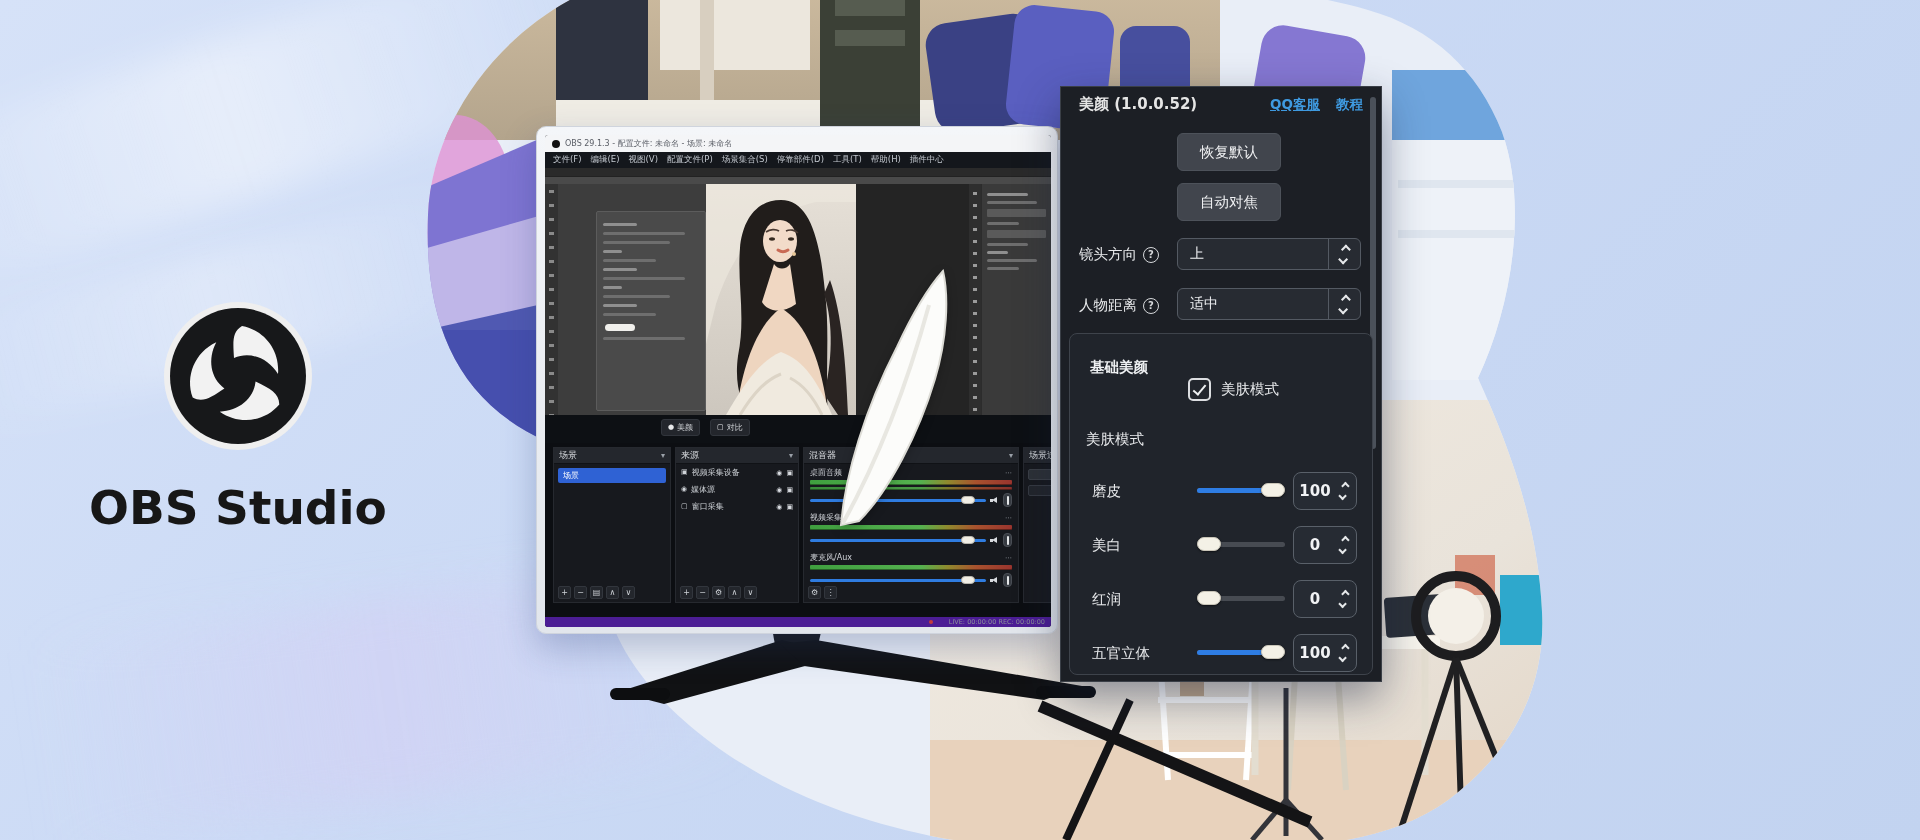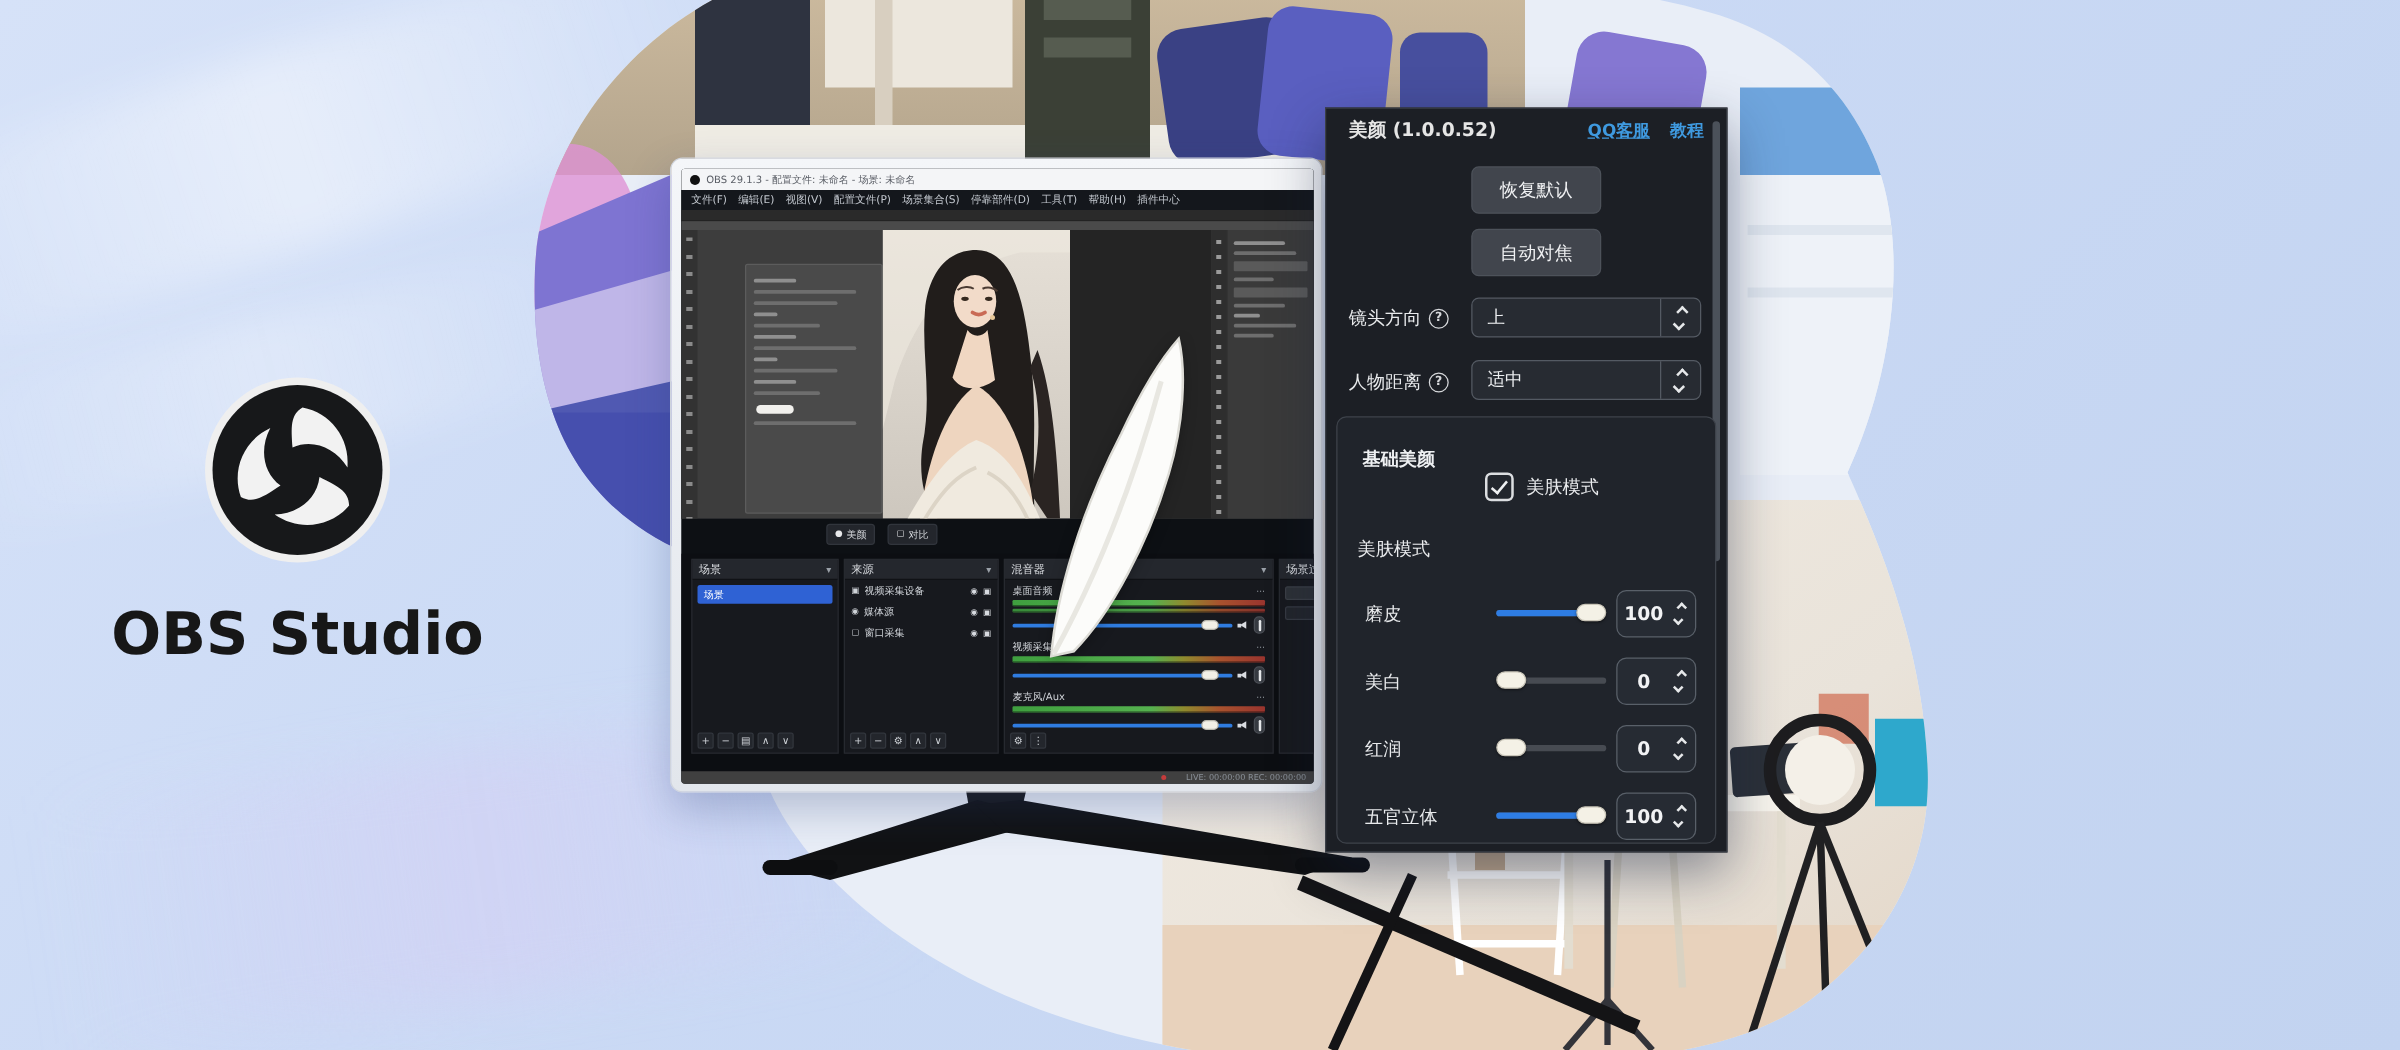--- a/index.html
+++ b/index.html
@@ -87,21 +87,21 @@
   .spk{width:9px;height:7px;position:relative;flex:none;}
   .spk:before{content:"";position:absolute;left:0;top:2px;width:3px;height:3px;background:#d8dbe0;}
   .spk:after{content:"";position:absolute;left:2px;top:0;border-top:3.5px solid transparent;border-bottom:3.5px solid transparent;border-right:5px solid #d8dbe0;}
   .fader{width:9px;height:14px;border-radius:4px;background:#363a41;border:1px solid #4a4e55;position:relative;flex:none;}
   .fader:before{content:"";position:absolute;left:3px;top:2px;width:2px;height:9px;background:#e6e8ea;border-radius:1px;}
   .trans-btn{margin:5px 4px;height:11px;background:#2c3036;border:1px solid #3a3e45;border-radius:2px;}
   .trans-row{margin:4px 4px;height:11px;background:#22252b;border:1px solid #353941;border-radius:2px;}
   .dock-tools{position:absolute;bottom:3px;left:4px;display:flex;gap:3px;}
   .tool-btn{width:13px;height:13px;background:#23262c;border:1px solid #32363d;border-radius:2px;
      display:flex;align-items:center;justify-content:center;font-size:8px;color:#cfd3d8;line-height:1;}
-  .statusbar{position:absolute;left:0;top:482px;width:100%;height:10px;background:#404040;display:flex;justify-content:flex-end;align-items:center;gap:16px;padding:0 6px;}
+  .statusbar{position:absolute;left:0;top:482px;width:100%;height:10px;background:#4c1d95;display:flex;justify-content:flex-end;align-items:center;gap:16px;padding:0 6px;}
   .statusbar .st{font-size:6.5px;color:#8a9098;white-space:nowrap;}
   .statusbar .reddot{width:4px;height:4px;border-radius:50%;background:#c43b3b;}
 
   
   .bpanel{position:absolute;left:1060px;top:86px;width:322px;height:596px;background:#1c1f25;
      border:1px solid #3a3f47;box-shadow:0 16px 40px rgba(20,30,60,.45);z-index:10;}
   .bp-scroll{position:absolute;right:5px;top:10px;width:6px;height:352px;border-radius:3px;background:#4b515a;}
   .bp-head{position:absolute;left:18px;top:8px;right:18px;display:flex;align-items:baseline;}
   .bp-title{font-size:15px;font-weight:700;color:#e5e5e5;flex:1;}
   .bp-link{font-size:13.5px;font-weight:700;color:#3f9ae0;margin-left:16px;}

